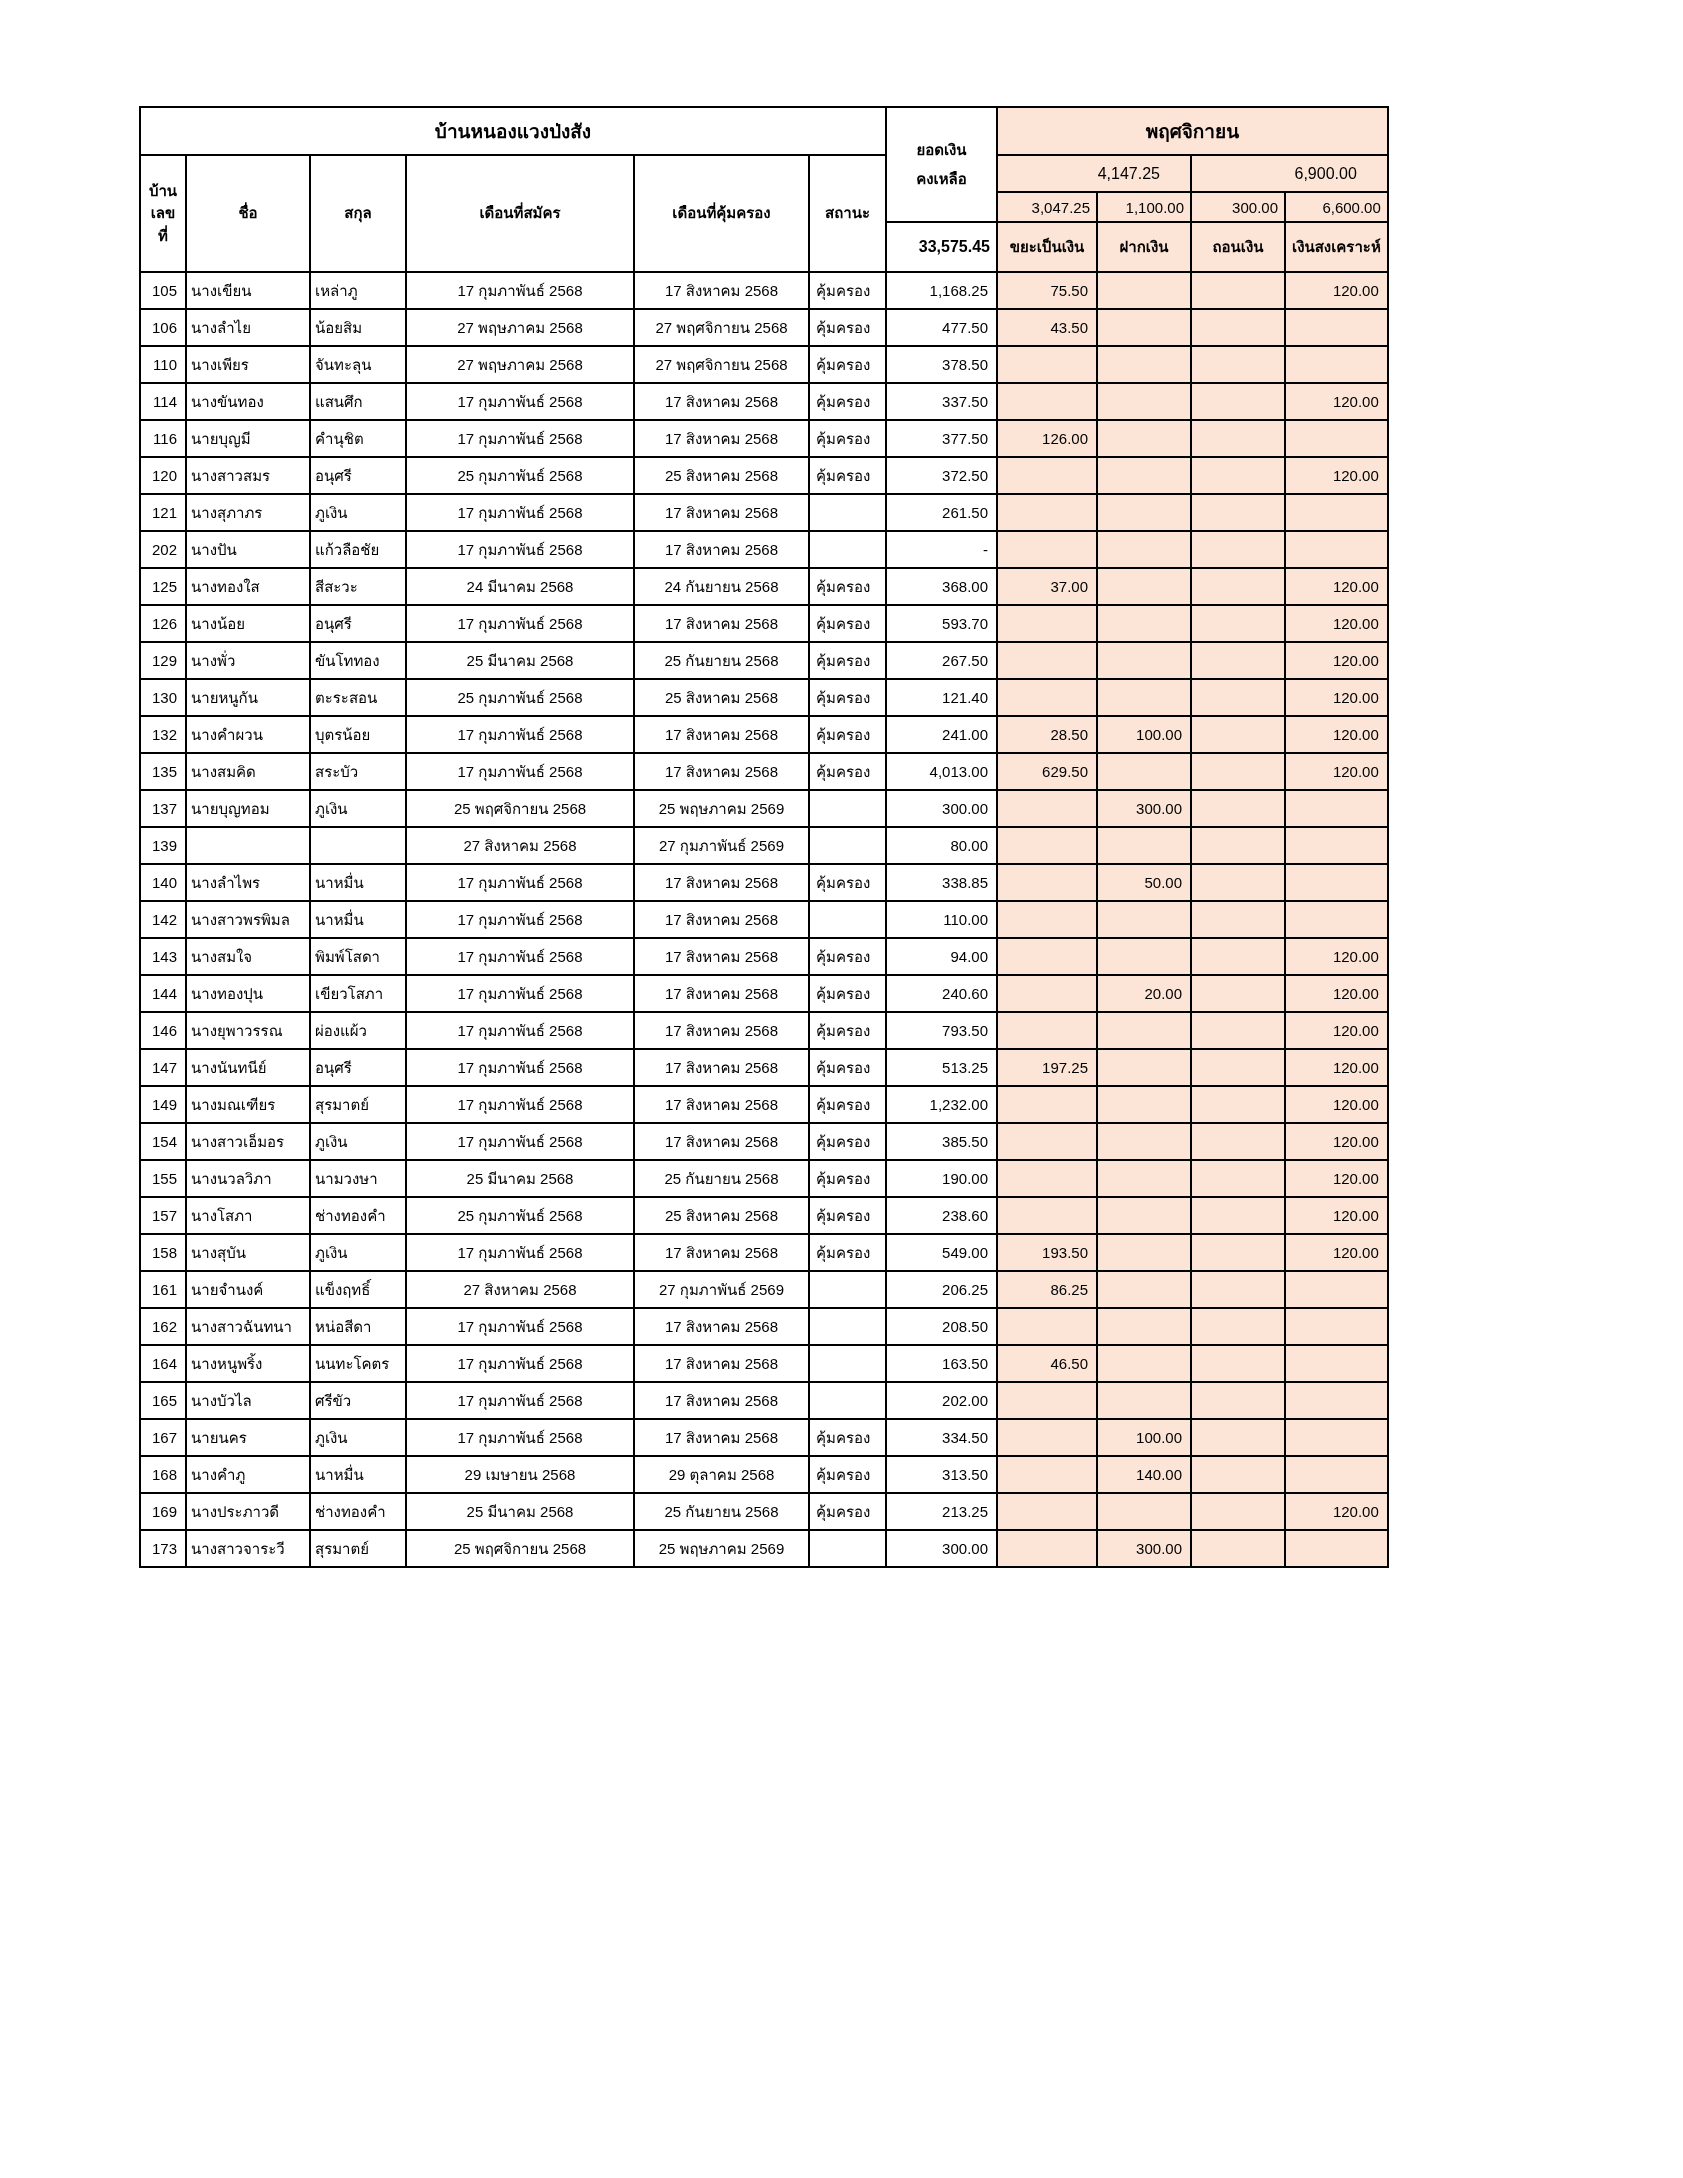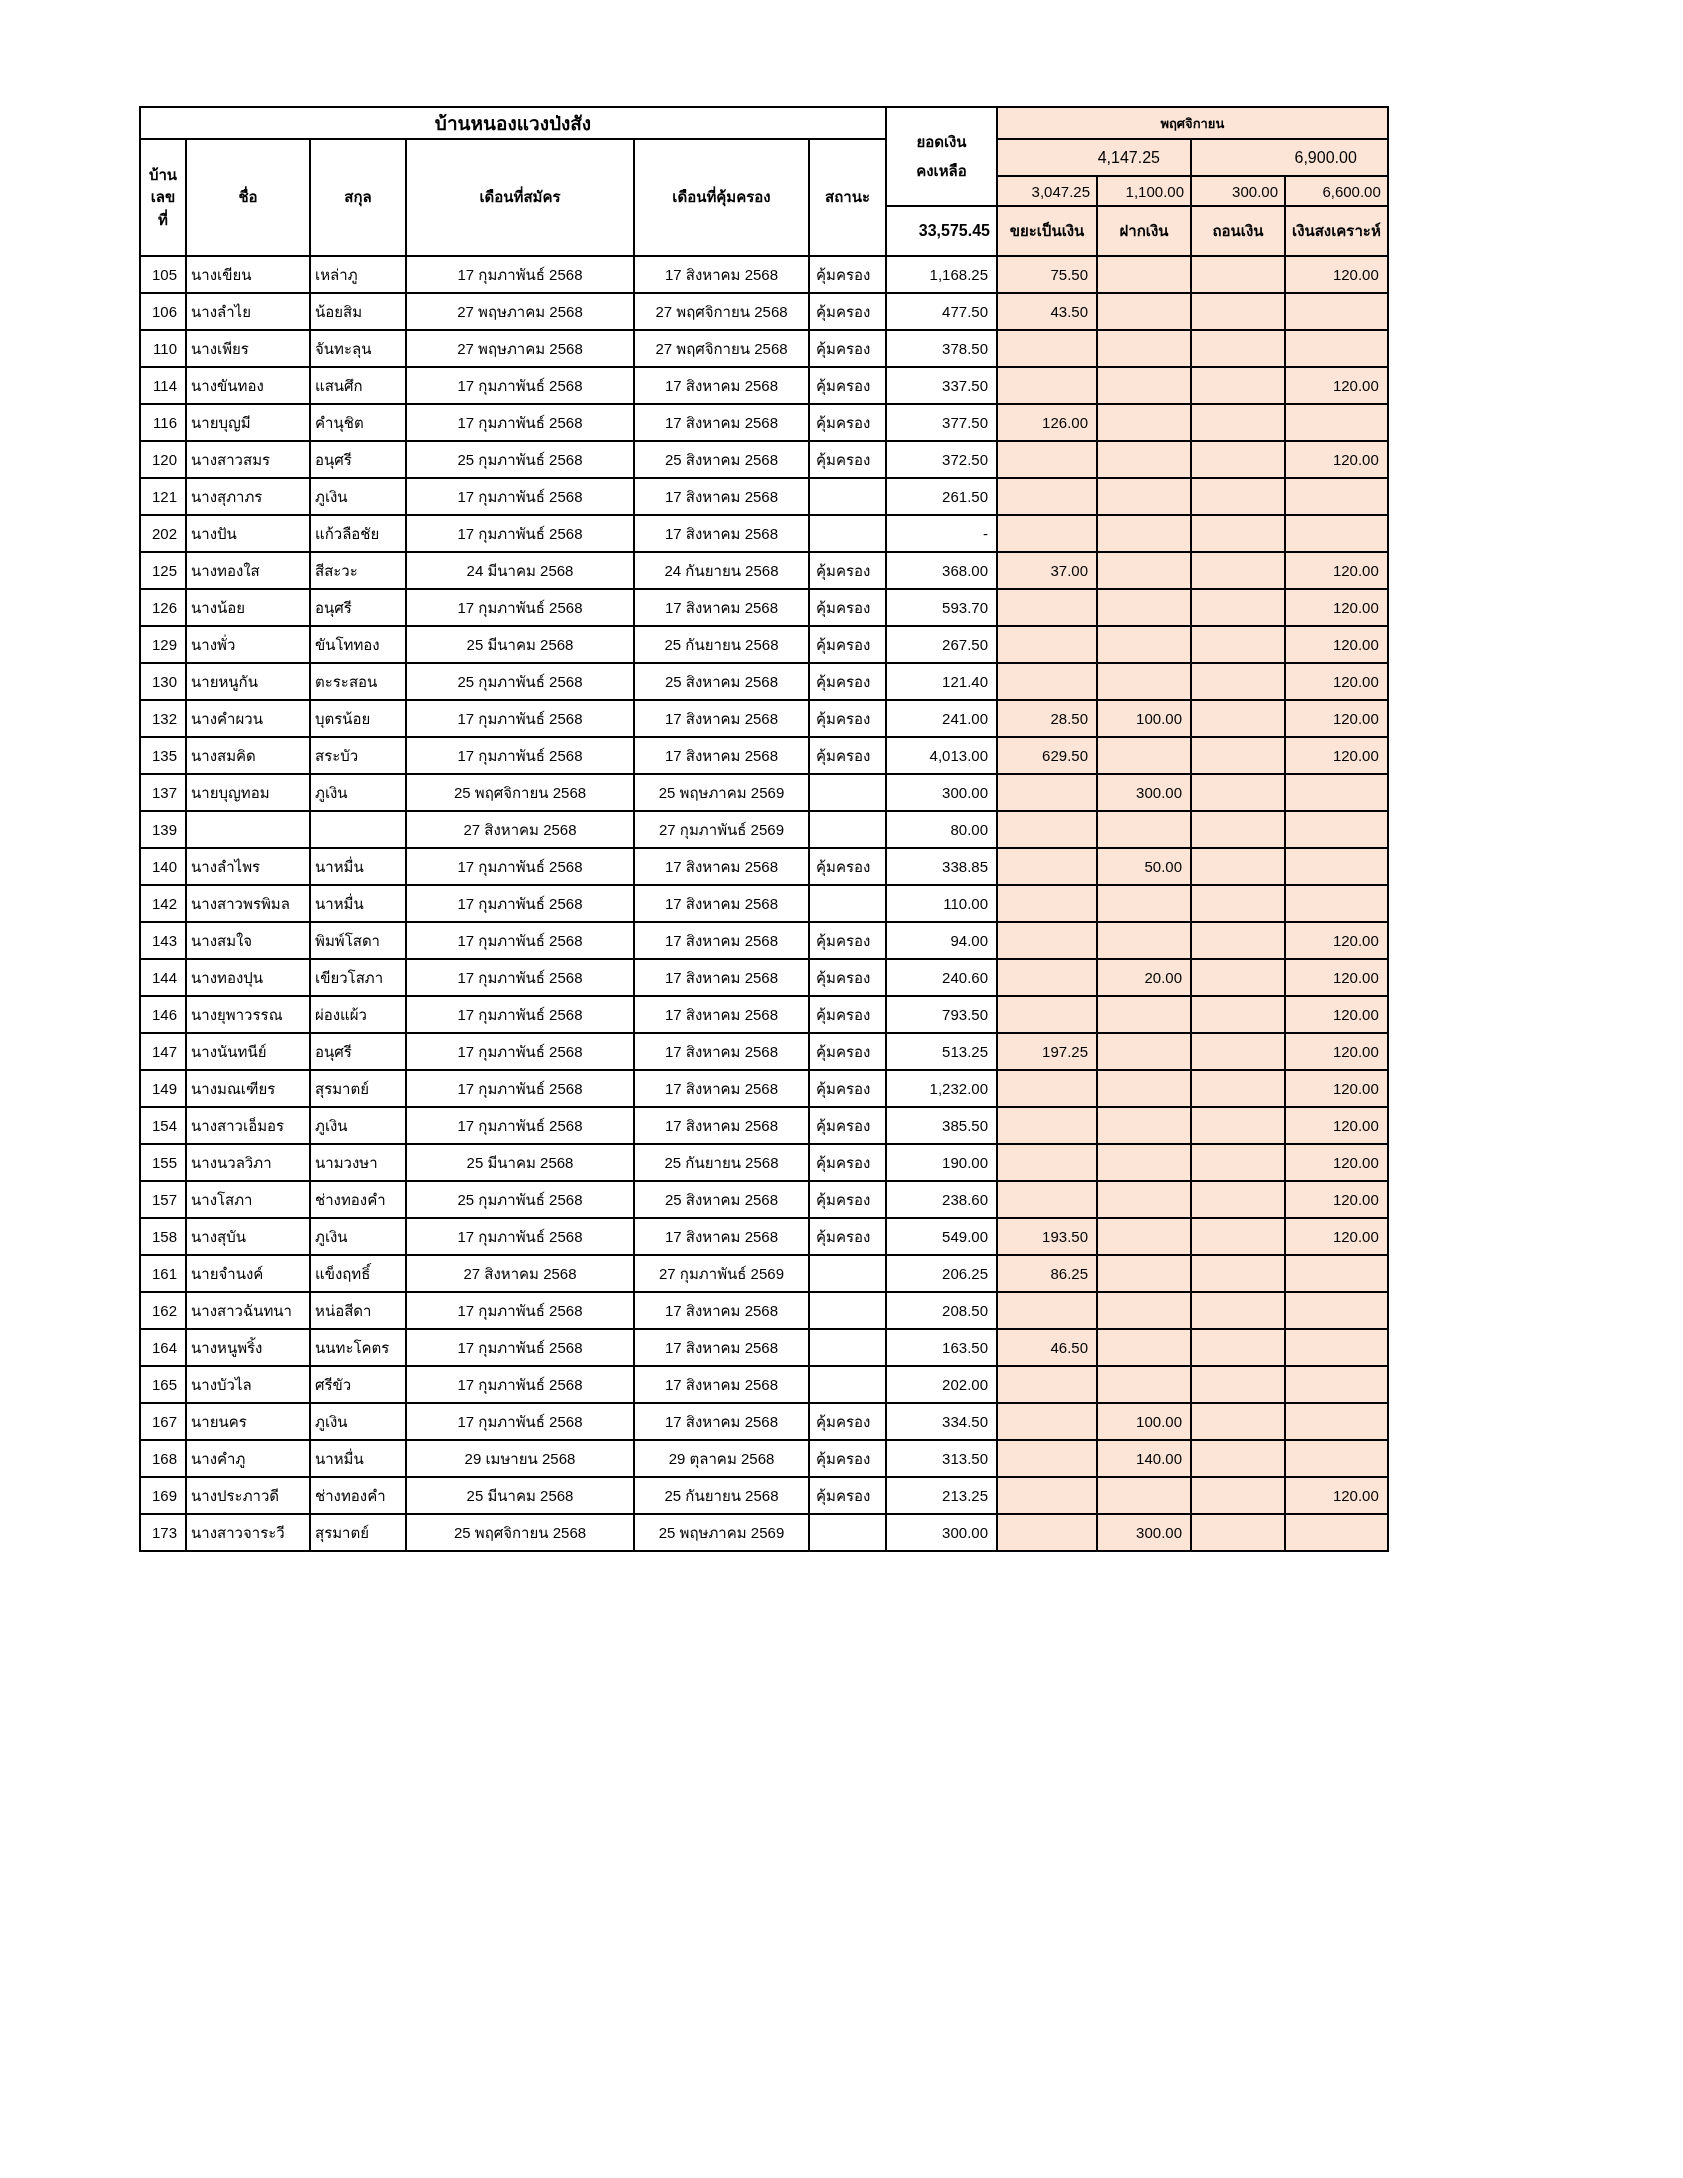--- a/index.html
+++ b/index.html
@@ -8,29 +8,29 @@
     font-family:"Liberation Sans","DejaVu Sans",sans-serif;color:#000;
   }
   .sheet{position:absolute;left:139px;top:106px;}
   table{border-collapse:collapse;table-layout:fixed;}
   th,td{
     border:2px solid #000;overflow:hidden;white-space:nowrap;
     padding:0 6px;font-weight:normal;font-size:15px;vertical-align:middle;
   }
   .pink{background:#FCE4D6;}
   .title-cell{font-weight:bold;font-size:19px;text-align:center;}
-  .month-cell{font-weight:bold;font-size:13px;text-align:center;}
+  .month-cell{font-weight:bold;font-size:19px;text-align:center;}
   .hdr{font-weight:bold;text-align:center;white-space:pre-line;line-height:1.5;}
   .balance-hdr{font-weight:bold;text-align:center;white-space:pre-line;line-height:1.9;background:#fff;}
   .pair-total{font-size:16px;text-align:right;padding-right:30px;}
   .col-total{text-align:right;}
   .grand-total{font-weight:bold;font-size:16px;text-align:right;background:#fff;}
   .lbl{font-weight:bold;text-align:center;}
   tbody td{height:35px;}
-  tr.r1{height:32px;} tr.r2{height:37px;} tr.r3{height:30px;} tr.r4{height:50px;}
+  tr.r1{height:48px;} tr.r2{height:37px;} tr.r3{height:30px;} tr.r4{height:50px;}
   .c-no{text-align:right;padding-right:8px;}
   .c-name{text-align:left;padding-left:4px;}
   .c-date{text-align:center;}
   .c-status{text-align:left;}
   .c-num{text-align:right;padding-right:8px;}
 </style>
 </head>
 <body>
 
 <div class="sheet">

